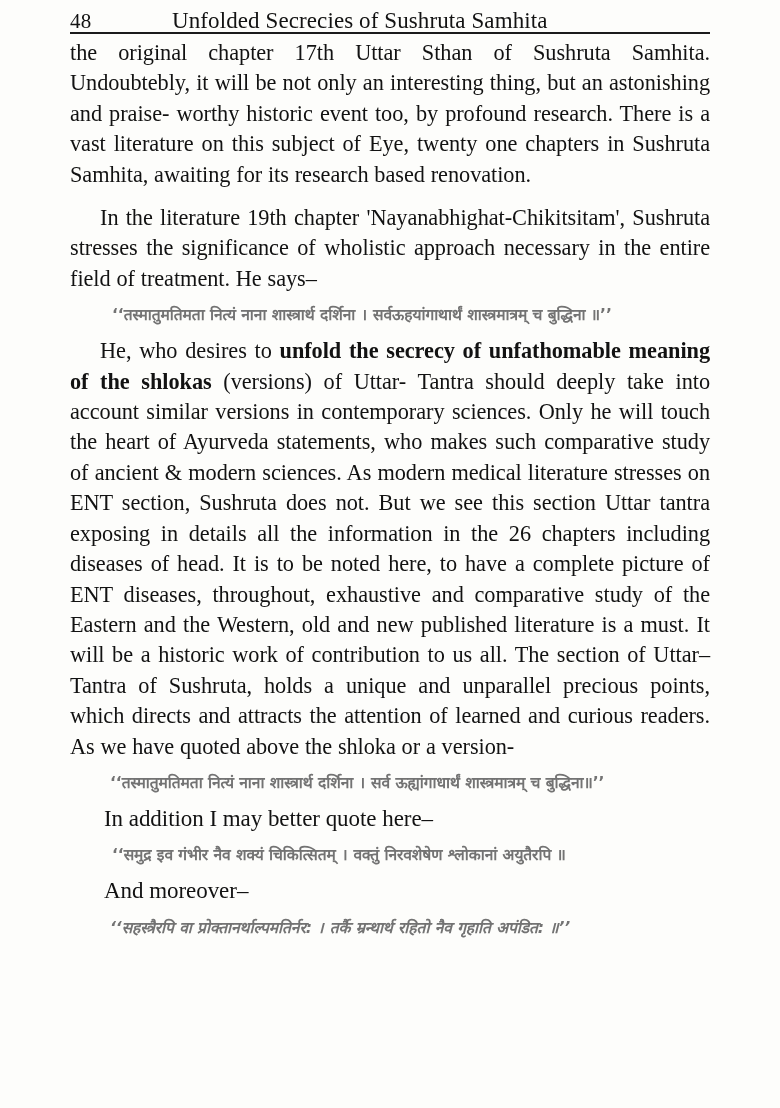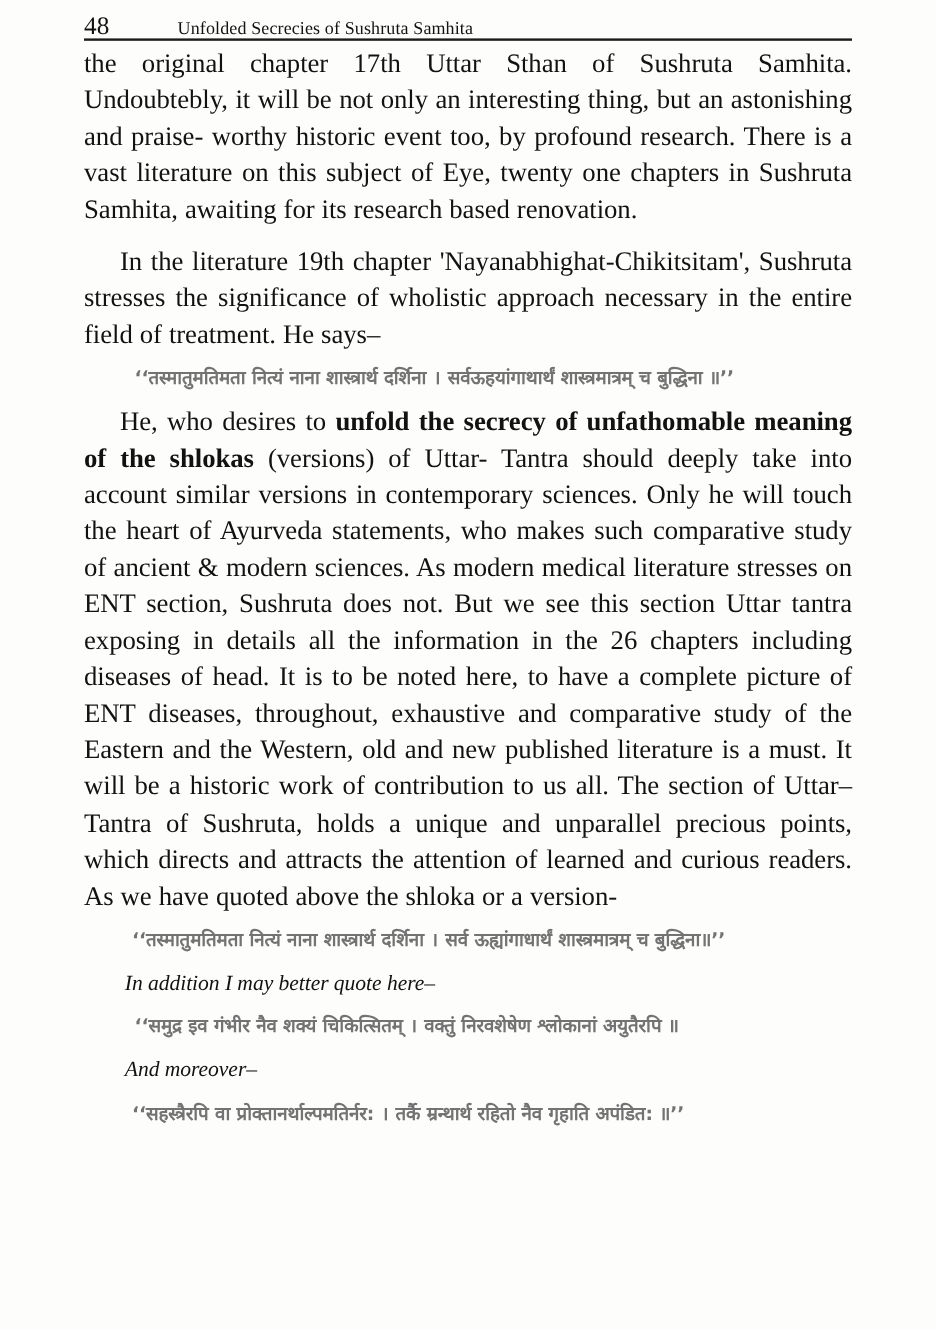--- a/index.html
+++ b/index.html
@@ -38,25 +38,26 @@
   }
   .folio {
     font-size: 21px;
     line-height: 1;
     letter-spacing: 0.2px;
     padding-bottom: 2px;
     width: 78px;
     flex: none;
   }
   .runtitle {
-    font-size: 15px;
+    font-size: 23px;
     line-height: 1;
     padding-bottom: 2px;
     letter-spacing: 0.1px;
     white-space: nowrap;
+    margin-left: 24px;
   }
   .rule {
     position: absolute;
     left: 70px;
     top: 32px;
     width: 640px;
     height: 0;
     border-top: 2.2px solid #1b1b1b;
   }
 
@@ -91,31 +92,30 @@
     font-size: 15.6px;
     line-height: 26px;
     font-weight: bold;
     white-space: nowrap;
     letter-spacing: -0.1px;
     color: #737373;
   }
   .shloka.ind1 { padding-left: 42px; }
   .shloka.ind2 { padding-left: 40px; }
   .shloka.ind3 { padding-left: 42px; }
-  .shloka.ind4 { padding-left: 40px; }
+  .shloka.ind4 { padding-left: 40px; font-style: italic; }
   .shloka .half { display: inline; }
   .shloka .sep { padding: 0 6px; }
 
   p.lead {
     margin: 0;
-    font-size: 18px;
+    font-size: 23px;
     line-height: 30.4px;
     text-indent: 34px;
     letter-spacing: -0.05px;
-    font-style: italic;
   }
 </style>
 </head>
 <body>
 
 <div class="page">
   <div class="content">
 
     <div class="runhead">
       <div class="folio">48</div>

